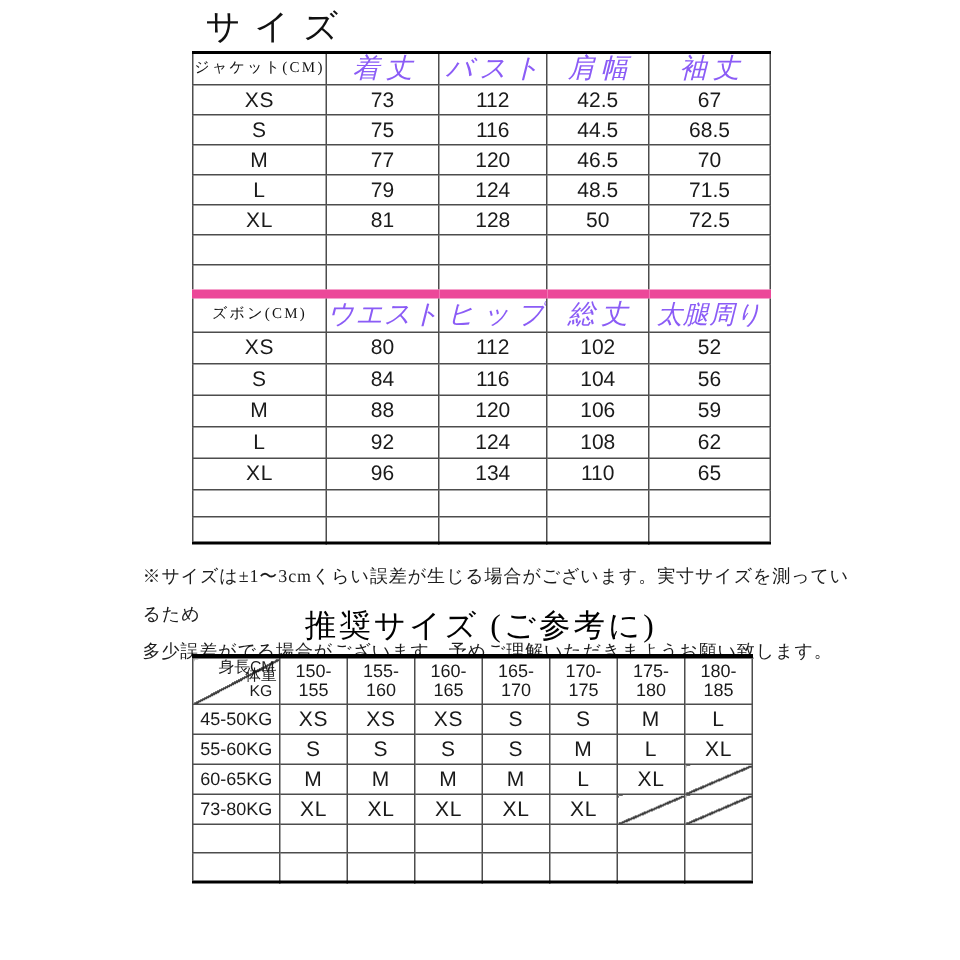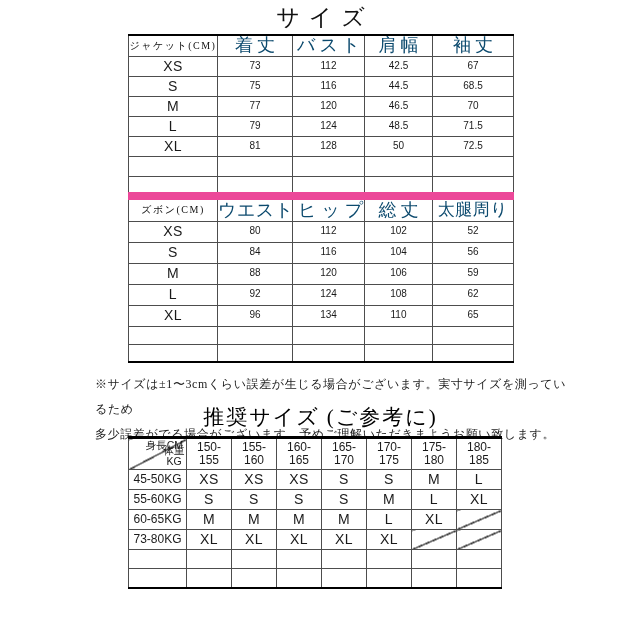--- a/index.html
+++ b/index.html
@@ -4,48 +4,48 @@
 <style>
   html,body { margin:0; padding:0; background:#ffffff; }
   .sheet {
     position:relative; width:640px; height:640px; background:#ffffff;
     font-family:"Liberation Sans","DejaVu Sans",sans-serif; color:#1a1a1a;
     overflow:hidden;
   }
 
   .page-title {
     position:absolute; top:2px; left:128px; width:385px;
-    text-align:center; font-size:23px; letter-spacing:9px; text-indent:9px;
+    font-size:23px; letter-spacing:9px; text-indent:9px;
     font-family:"Liberation Serif","DejaVu Serif",serif; color:#111;
   }
 
   table { border-collapse:collapse; table-layout:fixed; background:#fff; }
   td { border:1px solid #4d4d4d; text-align:center; vertical-align:middle;
        padding:0; overflow:hidden; line-height:1.05; }
 
   
   .spec-table { position:absolute; left:128px; top:34px; width:385px;
                 border:1px solid #4d4d4d; border-top:2px solid #000; border-bottom:2px solid #000; }
   .spec-table tr.jk-head { height:21px; }
   .spec-table tr.jk-row  { height:20px; }
   .spec-table tr.jk-empty{ height:20px; }
   .spec-table tr.pt-head { height:25px; }
   .spec-table tr.pt-row  { height:21px; }
   .spec-table tr.pt-empty{ height:18px; }
-  .spec-table tr.section-top td { border-top:8px solid #ec4899; }
+  .spec-table tr.section-top td { border-top:6px solid #ec4899; }
 
   .unit-label { font-family:"Liberation Serif","DejaVu Serif",serif;
                 font-size:10px; letter-spacing:1.5px; color:#111; }
   .colhead { font-family:"Liberation Serif","DejaVu Serif",serif;
-             font-size:18px; letter-spacing:4px; text-indent:4px; color:#0c4a6e; white-space:nowrap; }
+             font-size:18px; letter-spacing:4px; text-indent:4px; color:#8b5cf6; white-space:nowrap;font-style:italic; }
   .colhead.tight  { letter-spacing:0.5px; text-indent:0; }
   .colhead.wide   { letter-spacing:5px;  text-indent:5px; }
   .colhead.f17    { font-size:17px; }
   .sz  { font-size:14px; letter-spacing:0.5px; }
-  .num { font-size:10px; }
+  .num { font-size:14px; }
 
   
   .note { position:absolute; left:95px; top:372px; width:478px;
           font-family:"Liberation Serif","DejaVu Serif",serif;
           font-size:12px; line-height:25px; letter-spacing:0.6px; color:#1c1c1c; }
 
   .sub-title {
     position:absolute; top:403px; left:128px; width:385px;
     text-align:center; font-size:21px; letter-spacing:2px;
     font-family:"Liberation Serif","DejaVu Serif",serif; color:#000000;

